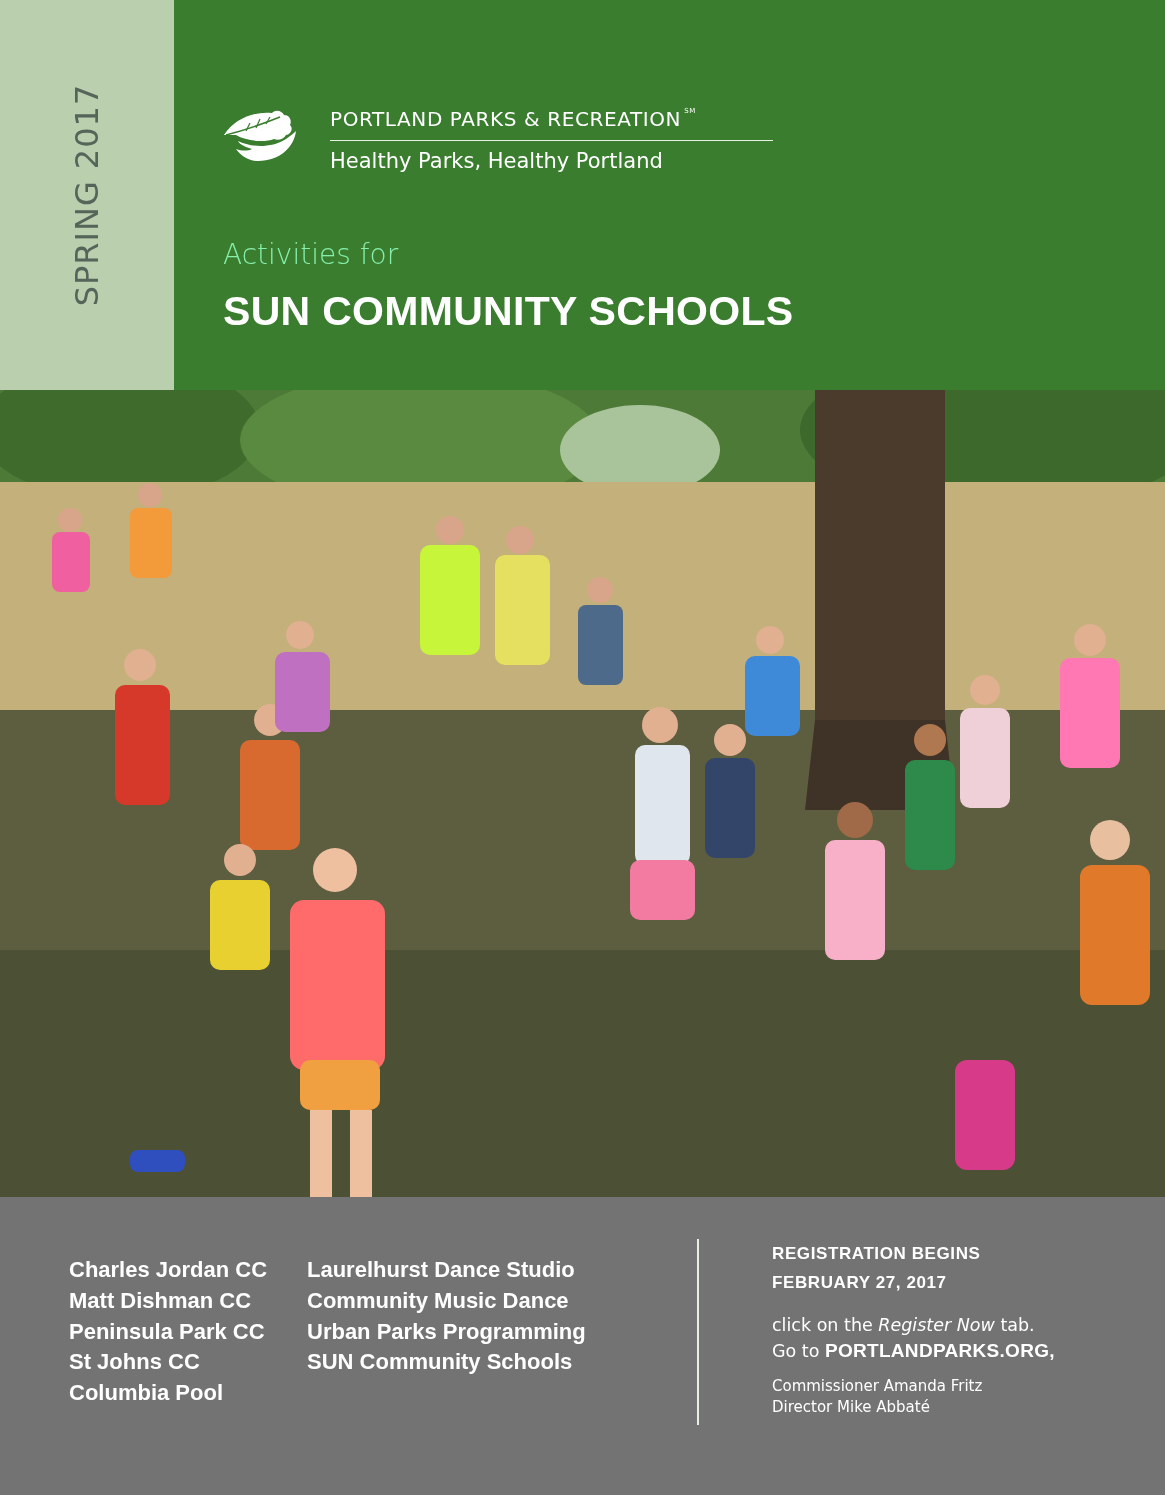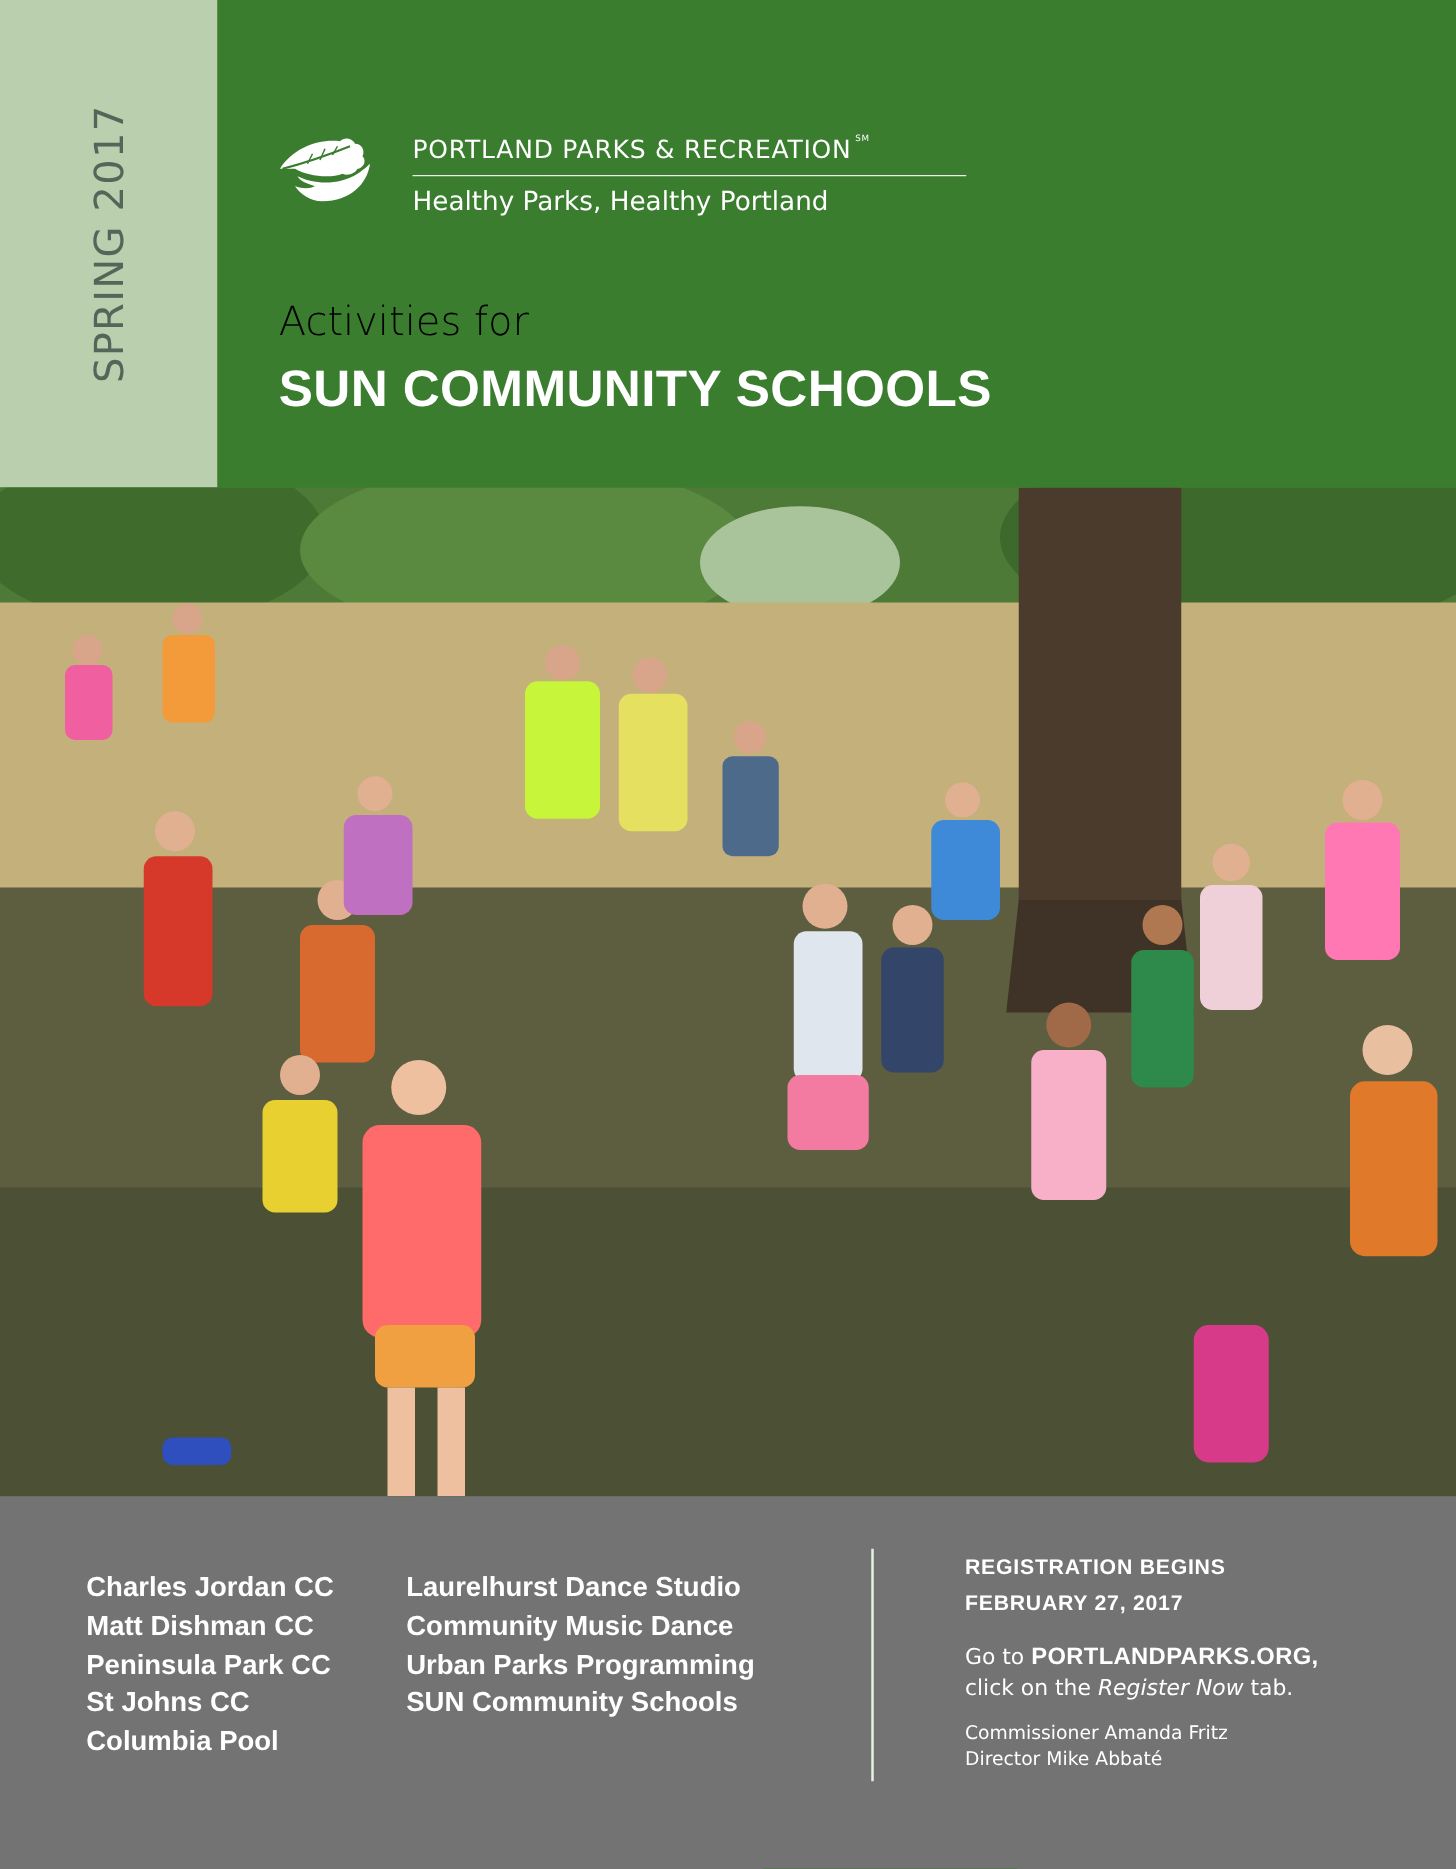--- a/index.html
+++ b/index.html
@@ -31,21 +31,21 @@
   .org-sm { font-size: 7px; vertical-align: top; margin-left: 3px; }
   .org-rule {
     position: absolute; left: 156px; top: 140px; width: 443px; height: 1px; background: #e8f0e3;
   }
   .tagline {
     position: absolute; left: 156px; top: 149px;
     color: #fff; font-family: "DejaVu Sans", sans-serif; font-size: 21px;
   }
   .title-line1 {
     position: absolute; left: 49px; top: 238px;
-    color: #000000; font-family: "DejaVu Sans", sans-serif; font-weight: 300; font-size: 32px;
+    color: #86efac; font-family: "DejaVu Sans", sans-serif; font-weight: 300; font-size: 28px;
   }
   .title-line2 {
     position: absolute; left: 49px; top: 288px;
     color: #fff; font-family: "Liberation Sans", sans-serif; font-weight: bold; font-size: 41px; letter-spacing: 0.3px;
   }
 
   .photo {
     position: absolute; left: 0; top: 390px; width: 1165px; height: 807px; overflow: hidden;
     background: linear-gradient(180deg, #4f7a3a 0%, #6f9451 10%, #b8a46a 14%, #c8b37a 22%, #a89a67 30%, #6e6a4a 48%, #5c5c40 70%, #4d5238 100%);
   }
@@ -53,21 +53,21 @@
 
   .footer {
     position: absolute; left: 0; top: 1197px; width: 1165px; height: 298px;
     background: #737373;
   }
   .loc-col {
     position: absolute; top: 58px; color: #fff;
     font-family: "Liberation Sans", sans-serif; font-weight: bold; font-size: 22px; line-height: 30.8px;
   }
   .loc-col.col1 { left: 69px; }
-  .loc-col.col2 { left: 325px; }
+  .loc-col.col2 { left: 307px; }
   .loc-item { display: block; white-space: nowrap; }
 
   .divider {
     position: absolute; left: 697px; top: 42px; width: 2px; height: 186px; background: #e8f0e3;
   }
   .reg-block { position: absolute; left: 772px; top: 42px; color: #fff; }
   .reg-heading {
     font-family: "Liberation Sans", sans-serif; font-weight: bold; font-size: 17px; line-height: 29px; letter-spacing: 0.6px;
   }
   .reg-instr {
@@ -180,21 +180,21 @@
   </div>
 
   <div class="divider"></div>
 
   <div class="reg-block">
     <div class="reg-heading">
       <div>REGISTRATION BEGINS</div>
       <div>FEBRUARY 27, 2017</div>
     </div>
     <div class="reg-instr">
+      <div><span>click on the </span><i>Register Now</i><span> tab.</span></div>
       <div><span>Go to </span><b>PORTLANDPARKS.ORG,</b></div>
-      <div><span>click on the </span><i>Register Now</i><span> tab.</span></div>
     </div>
     <div class="officials">
       <div>Commissioner Amanda Fritz</div>
       <div>Director Mike Abbaté</div>
     </div>
   </div>
 </div>
 
 </body></html>

